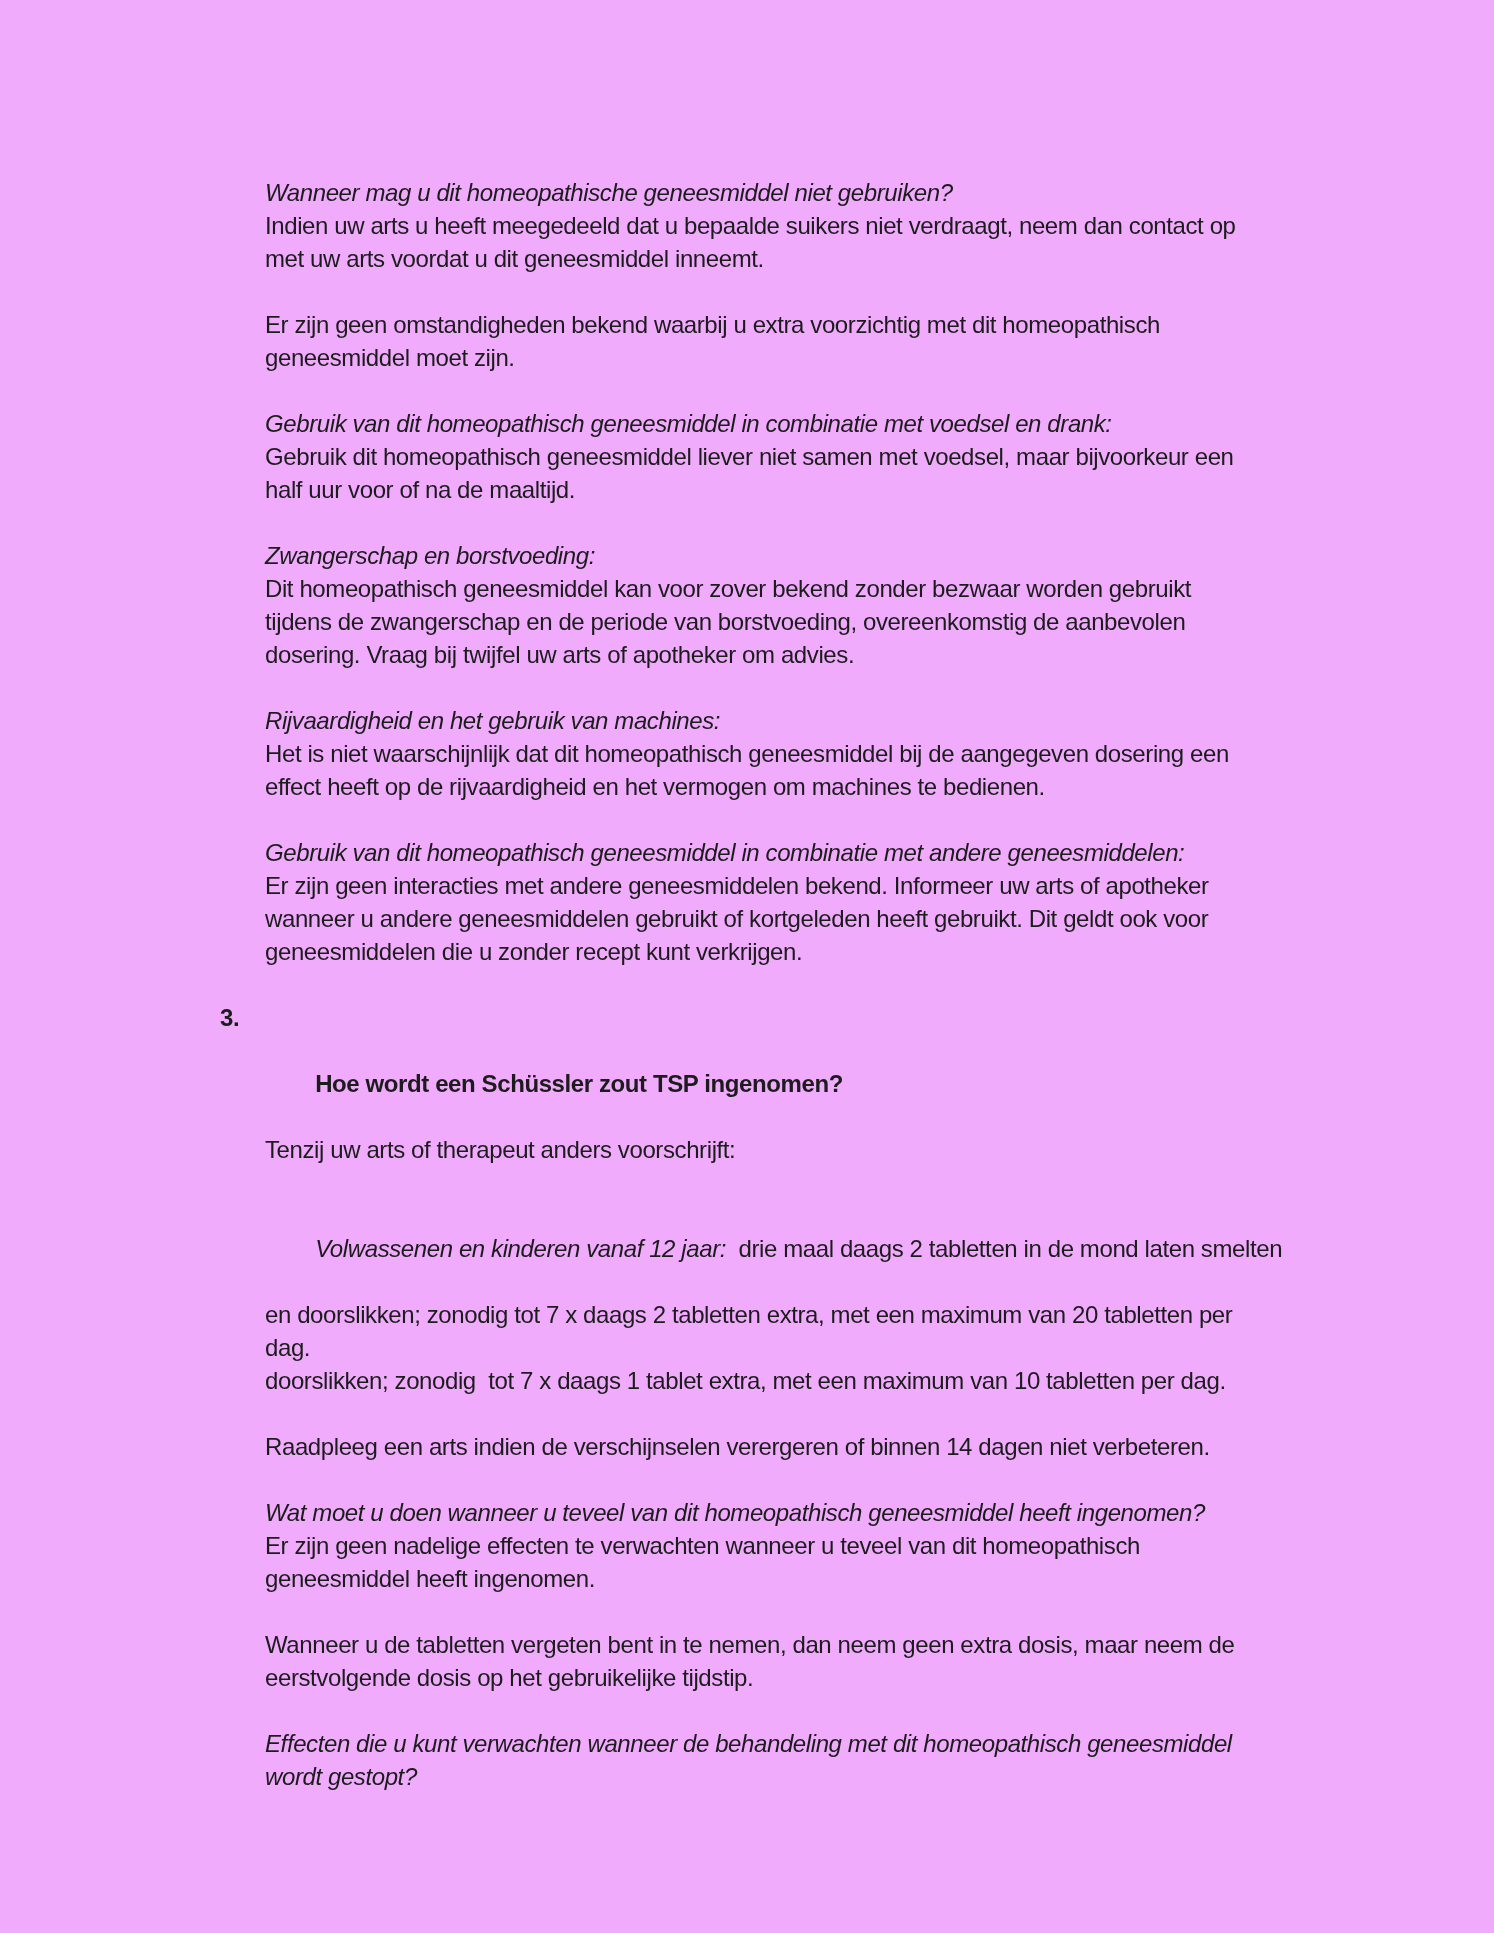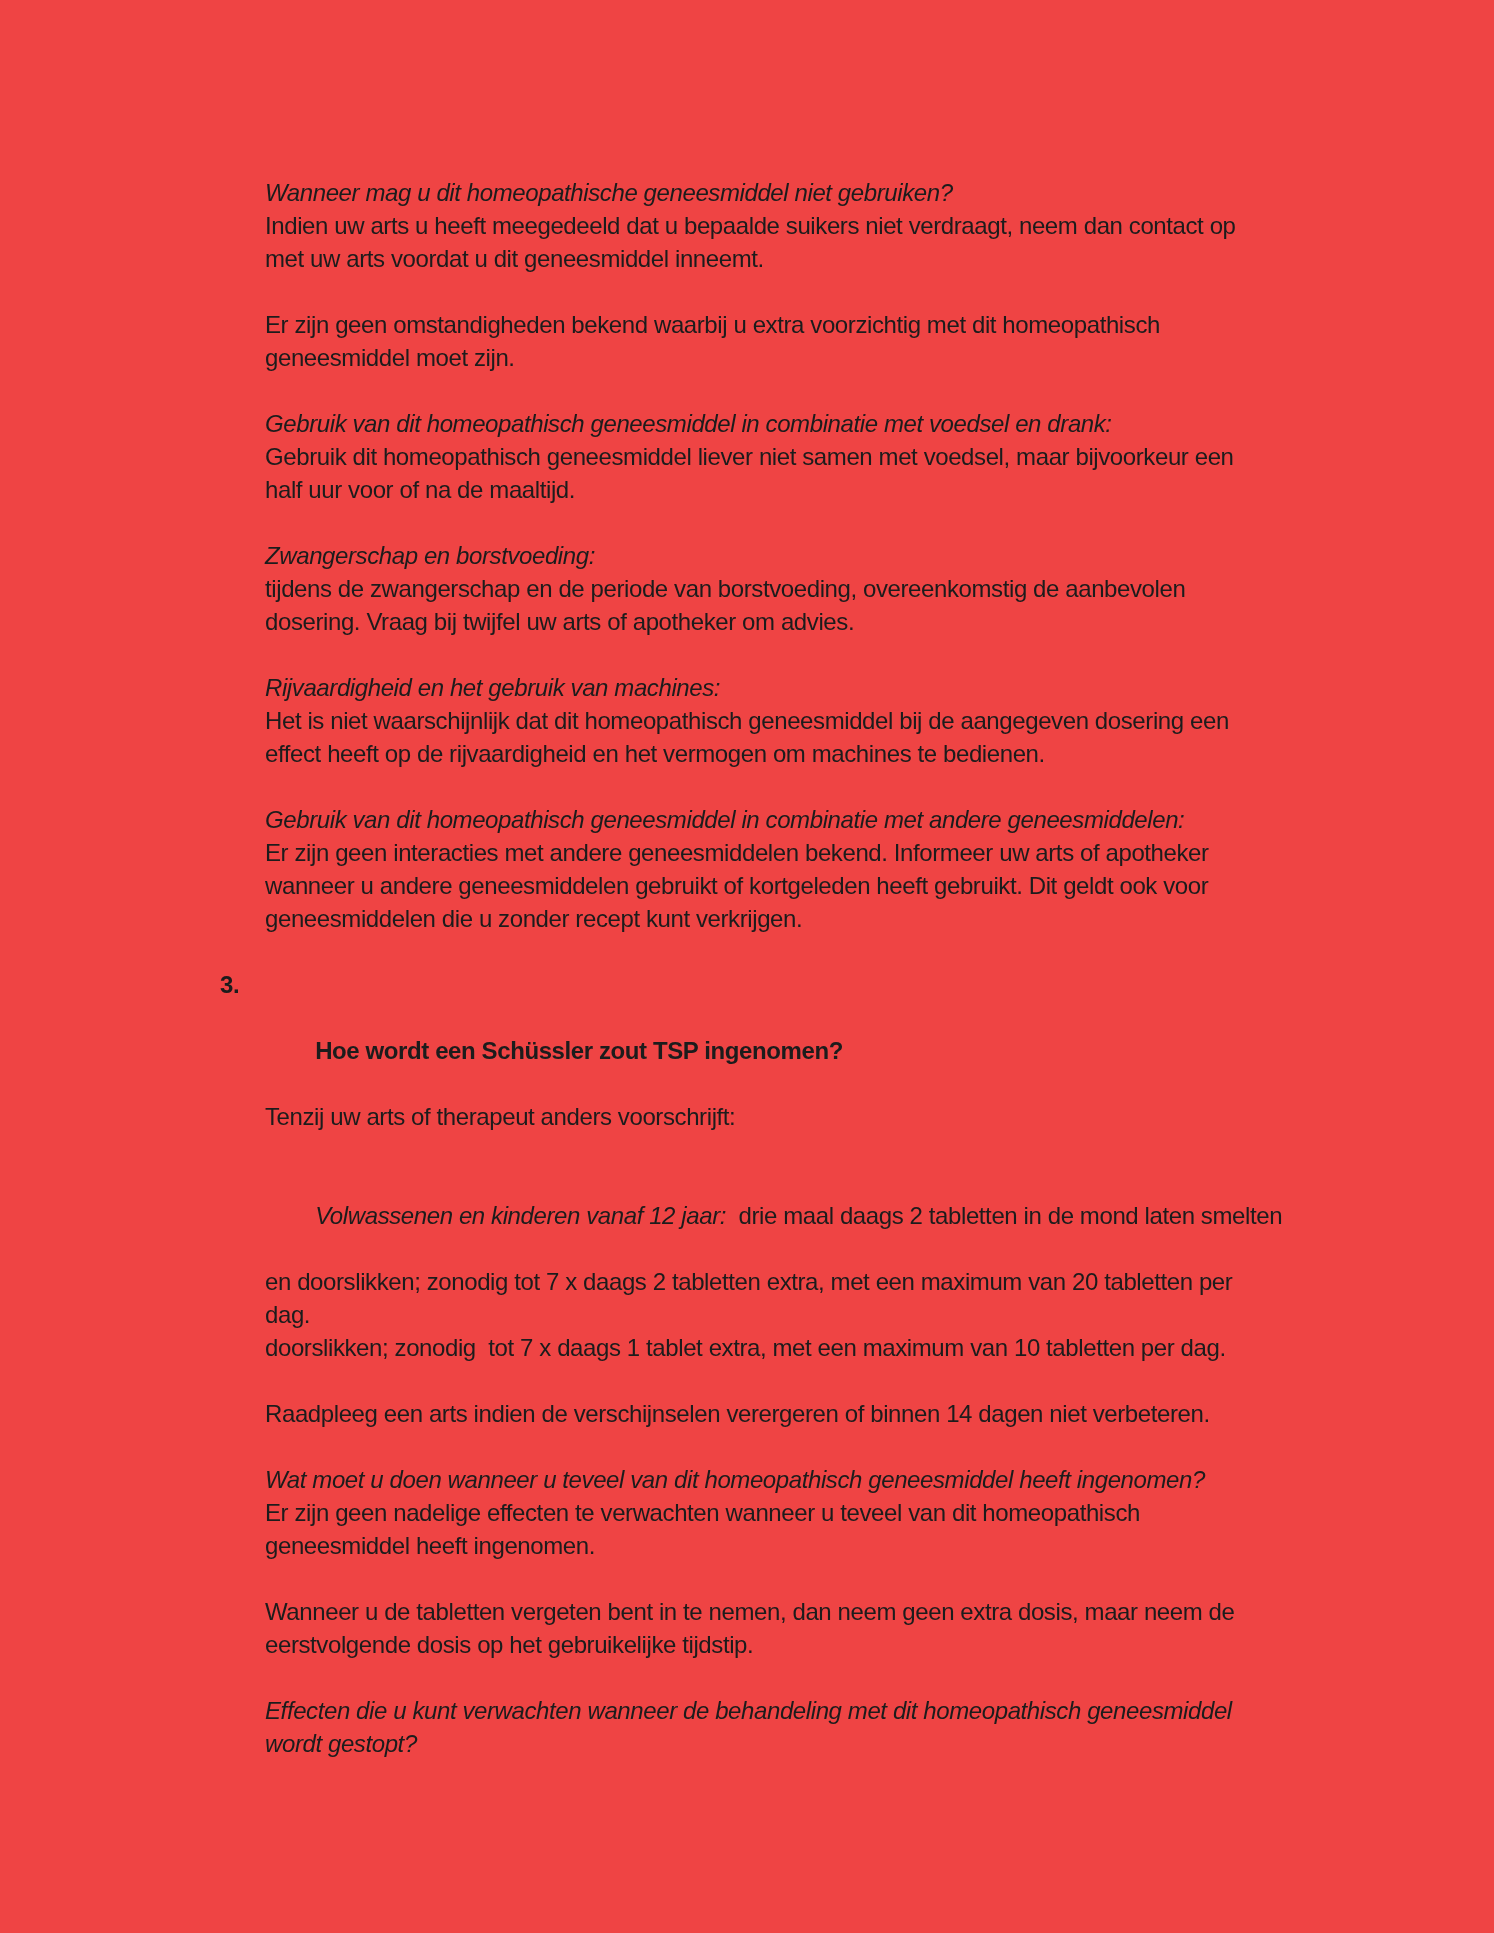--- a/index.html
+++ b/index.html
@@ -4,21 +4,21 @@
 <style>
   html, body {
     margin: 0;
     padding: 0;
     background: #ffffff;
   }
   .page {
     position: relative;
     width: 1494px;
     height: 1933px;
-    background: #ef4444;
+    background: #f0abfc;
     overflow: hidden;
     font-family: "Liberation Sans", "DejaVu Sans", sans-serif;
     color: #1c1c1c;
   }
   .content {
     position: absolute;
     top: 176px;
     left: 265px;
     width: 1120px;
     font-size: 24px;
@@ -66,20 +66,21 @@
     </div>
 
     <div class="block">
       <div class="line italic">Gebruik van dit homeopathisch geneesmiddel in combinatie met voedsel en drank:</div>
       <div class="line">Gebruik dit homeopathisch geneesmiddel liever niet samen met voedsel, maar bijvoorkeur een</div>
       <div class="line">half uur voor of na de maaltijd.</div>
     </div>
 
     <div class="block">
       <div class="line italic">Zwangerschap en borstvoeding:</div>
+      <div class="line">Dit homeopathisch geneesmiddel kan voor zover bekend zonder bezwaar worden gebruikt</div>
       <div class="line">tijdens de zwangerschap en de periode van borstvoeding, overeenkomstig de aanbevolen</div>
       <div class="line">dosering. Vraag bij twijfel uw arts of apotheker om advies.</div>
     </div>
 
     <div class="block">
       <div class="line italic">Rijvaardigheid en het gebruik van machines:</div>
       <div class="line">Het is niet waarschijnlijk dat dit homeopathisch geneesmiddel bij de aangegeven dosering een</div>
       <div class="line">effect heeft op de rijvaardigheid en het vermogen om machines te bedienen.</div>
     </div>
 

